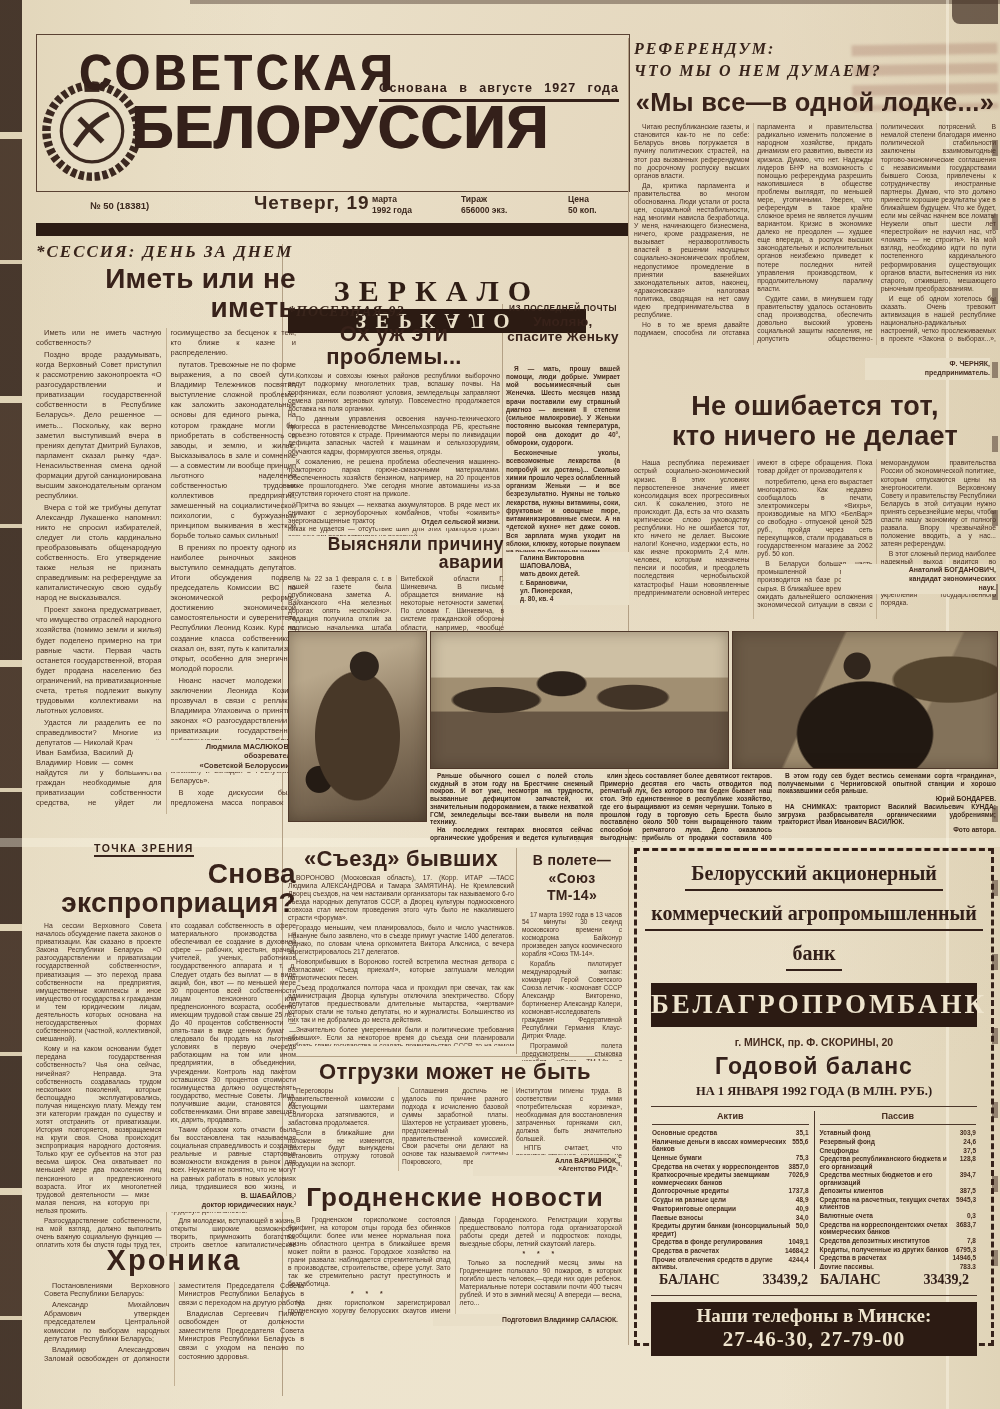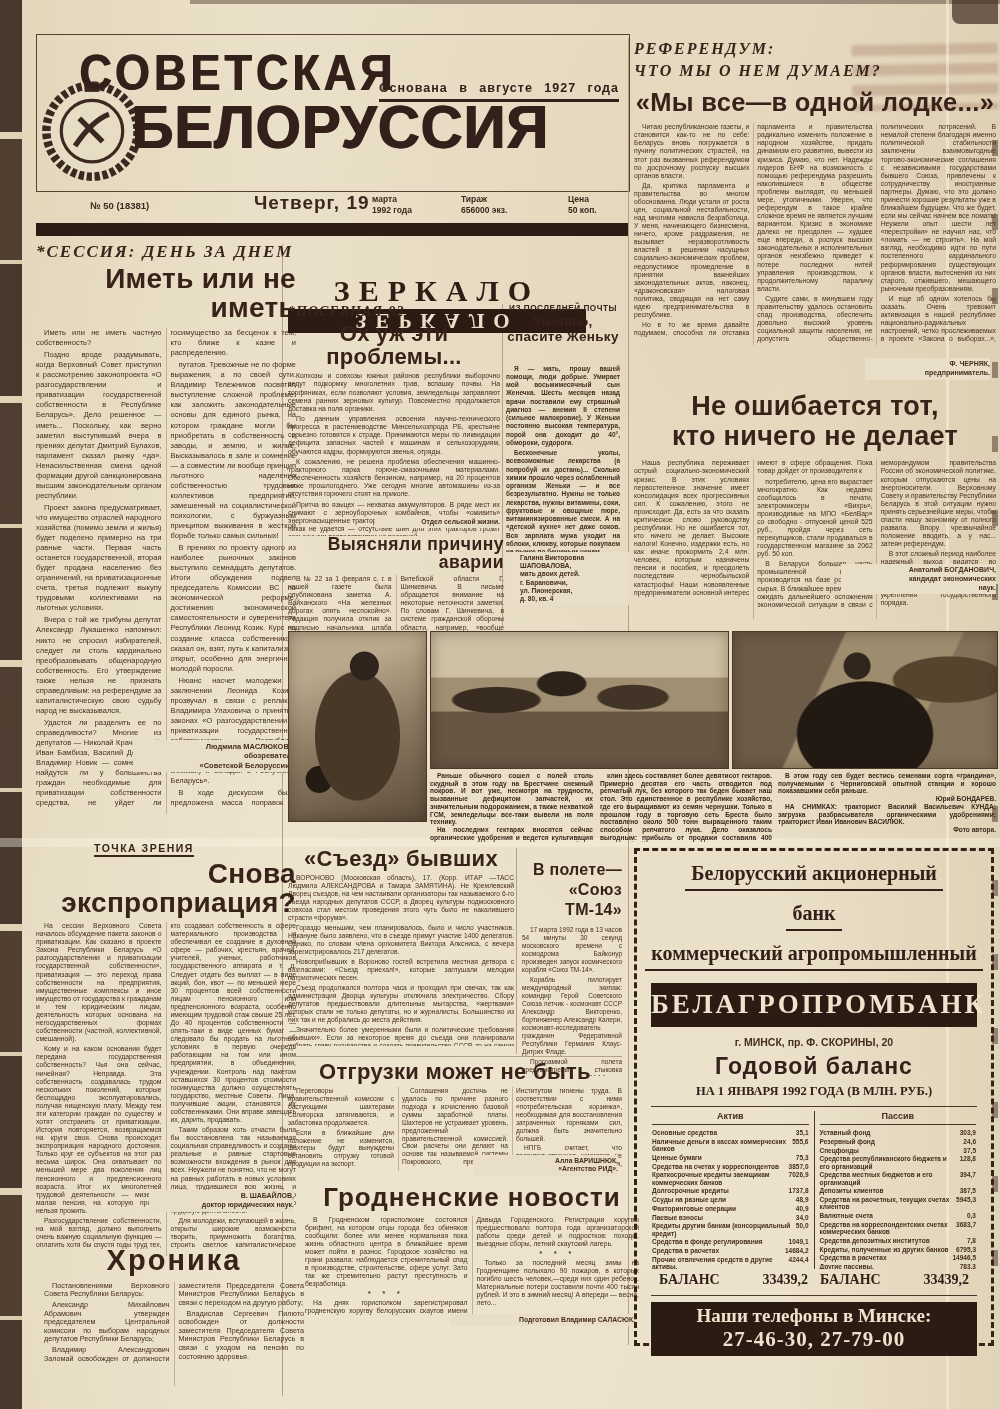--- a/index.html
+++ b/index.html
@@ -122,29 +122,29 @@
   .caption p.para{margin:0;text-indent:7px;}
   .cap1{left:142px;width:163px;}
   .cap2{left:312px;width:172px;}
   .cap3{left:490px;width:218px;}
   .cap-sig{text-align:right;font-weight:bold;}
   
   .congress{left:288px;top:846px;width:226px;height:210px;}
   .congress .hl{font-size:22px;text-align:center;margin:2px 0 4px;}
   .congress .body-text{font-size:6.7px;height:172px;line-height:1.19;}
   .flight{left:522px;top:846px;width:100px;height:210px;}
-  .flight .hl{font-size:16px;line-height:1.25;margin-top:14px;}
+  .flight .hl{font-size:14px;text-align:center;line-height:1.25;margin-top:6px;}
   .flight .body-text{font-size:6.5px;height:150px;margin-top:6px;line-height:1.23;}
   
   .shipments{left:288px;top:1056px;width:334px;height:126px;border-top:1px solid #b3a085;}
   .shipments .hl{font-size:22px;text-align:center;margin:4px 0 4px;}
   .shipments .body-text{font-size:6.6px;height:84px;line-height:1.19;}
   .shipments .sig{right:4px;top:98px;width:140px;font-size:6.8px;}
   
-  .grodno{left:305px;top:1184px;width:334px;height:148px;}
+  .grodno{left:288px;top:1184px;width:334px;height:148px;}
   .grodno .hl{font-size:26px;text-align:center;letter-spacing:1px;margin:0 0 5px;}
   .grodno .body-text{font-size:6.8px;height:100px;line-height:1.19;}
   .grodno .sig{right:4px;top:130px;width:180px;font-size:6.8px;}
   
   .bank{left:632px;top:846px;width:366px;height:500px;}
   .bank-frame{position:absolute;left:2px;top:2px;width:354px;height:492px;border:3px dashed #35221a;}
   .bank-name{font-family:"Liberation Serif",serif;font-weight:bold;font-size:20px;color:#33201a;text-align:center;margin-top:11px;}
   .bank-name span{display:inline-block;border-bottom:2px solid #33201a;padding:0 6px 4px;}
   .bank-bar{margin:12px 14px 0;background:#2c1b13;color:#eee4cd;text-align:center;
     font-family:"Liberation Serif",serif;font-weight:900;font-size:27px;letter-spacing:3px;padding:6px 0 7px;}
@@ -215,22 +215,22 @@
   <div class="abs vrule" style="left:628px;top:38px;height:1307px;"></div>
   <div class="abs vrule" style="left:502px;top:304px;height:322px;"></div>
   <div class="abs vrule" style="left:516px;top:848px;height:206px;"></div>
 
   <section class="abs session">
     <div class="kicker-serif">*СЕССИЯ: ДЕНЬ ЗА ДНЕМ</div>
     <div class="hl">Иметь или не иметь</div>
     <div class="body-text cols2">
         <p class="para">Иметь или не иметь частную собственность?</p>
         <p class="para">Поздно вроде раздумывать, когда Верховный Совет приступил к рассмотрению законопроекта «О разгосударствлении и приватизации государственной собственности в Республике Беларусь». Дело решенное — иметь... Поскольку, как верно заметил выступивший вчера в прениях депутат Дмитрий Булахов, парламент сказал рынку «да». Ненасильственная смена одной формации другой санкционирована высшим законодательным органом республики.</p>
+        <p class="para">Вчера с той же трибуны депутат Александр Лукашенко напомнил: никто не спросил избирателей, следует ли столь кардинально преобразовывать общенародную собственность. Его утверждение также нельзя не признать справедливым: на референдуме за капиталистическую свою судьбу народ не высказывался.</p>
         <p class="para">Проект закона предусматривает, что имущество отраслей народного хозяйства (помимо земли и жилья) будет поделено примерно на три равные части. Первая часть останется государственной, вторая будет продана населению без ограничений, на приватизационные счета, третья подлежит выкупу трудовыми коллективами на льготных условиях.</p>
-        <p class="para">Вчера с той же трибуны депутат Александр Лукашенко напомнил: никто не спросил избирателей, следует ли столь кардинально преобразовывать общенародную собственность. Его утверждение также нельзя не признать справедливым: на референдуме за капиталистическую свою судьбу народ не высказывался.</p>
         <p class="para">Удастся ли разделить ее по справедливости? Многие из депутатов — Николай Крачковский, Иван Бамбиза, Василий Долголев, Владимир Новик — сомневались, найдутся ли у большинства граждан необходимые для приватизации собственности средства, не уйдет ли госимущество за бесценок к тем, кто ближе к казне и распределению.</p>
         <p class="para">путатов. Тревожные не по форме выражения, а по своей сути. Владимир Тележников посвятил выступление сложной проблеме: как заложить законодательные основы для единого рынка, на котором граждане могли бы приобретать в собственность и заводы, и землю, и жилье. Высказывалось в зале и сомнение — а совместим ли вообще принцип льготного наделения собственностью трудовых коллективов предприятий, замешенный на социалистической психологии, с буржуазным принципом выживания в жесткой борьбе только самых сильных!</p>
         <p class="para">В прениях по проекту одного из наиболее рыночных законов выступило семнадцать депутатов. Итоги обсуждения подвел председатель Комиссии ВС по экономической реформе, достижению экономической самостоятельности и суверенитета Республики Леонид Козик. Курс на создание класса собственников, сказал он, взят, путь к капитализму открыт, особенно для энергичной молодой поросли.</p>
         <p class="para">Нюанс насчет молодежи в заключении Леонида Козика прозвучал в связи с репликой Владимира Улаховича о принятых законах «О разгосударствлении и приватизации государственной собственности Республики Беларусь» и «Об именных приватизационных счетах (чековых книжках) и вкладах в Республике Беларусь».</p>
         <p class="para">В ходе дискуссии была предложена масса поправок в статьи и пункты документа. Время от времени общий деловой и спокойный тон обсуждения прерывали тревожные концептуальные размышления де-</p>
       </div>
     <div class="sig">
         <p class="para">Людмила МАСЛЮКОВА,</p>
         <p class="para">обозреватель</p>
         <p class="para">«Советской Белоруссии».</p>
@@ -421,22 +421,22 @@
         <p class="para">Только за последний месяц зимы на Гродненщине полыхало 90 пожаров, в которых погибло шесть человек,—среди них один ребенок. Материальные потери составили почти 400 тысяч рублей. И это в зимний месяц! А впереди — весна, лето...</p>
       </div>
     <div class="sig">
         <p class="para">Подготовил Владимир САЛАСЮК.</p>
       </div>
   </section>
 
   <aside class="abs bank">
     <div class="bank-frame">
       <div class="bank-name"><span>Белорусский  акционерный</span></div>
+      <div class="bank-name"><span>коммерческий  агропромышленный</span></div>
       <div class="bank-name"><span>банк</span></div>
-      <div class="bank-name"><span>коммерческий  агропромышленный</span></div>
       <div class="bank-bar">БЕЛАГРОПРОМБАНК</div>
       <div class="bank-addr">г. МИНСК, пр. Ф. СКОРИНЫ, 20</div>
       <div class="bank-title">Годовой баланс</div>
       <div class="bank-sub">НА 1 ЯНВАРЯ 1992 ГОДА (В МЛН. РУБ.)</div>
       <div class="bank-hr"></div>
       <div class="btable">
         <div class="bcol">
           <div class="bhead">Актив</div>
           <div>
               <div class="brow">

